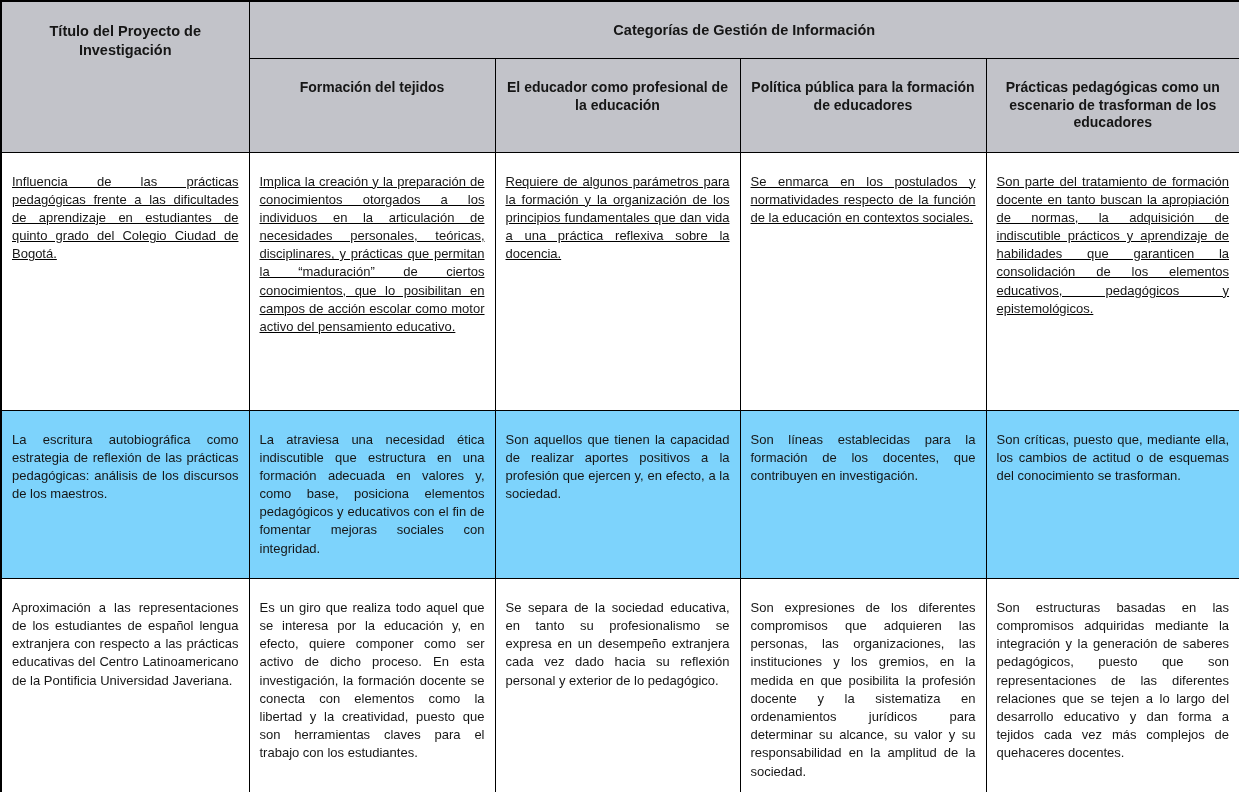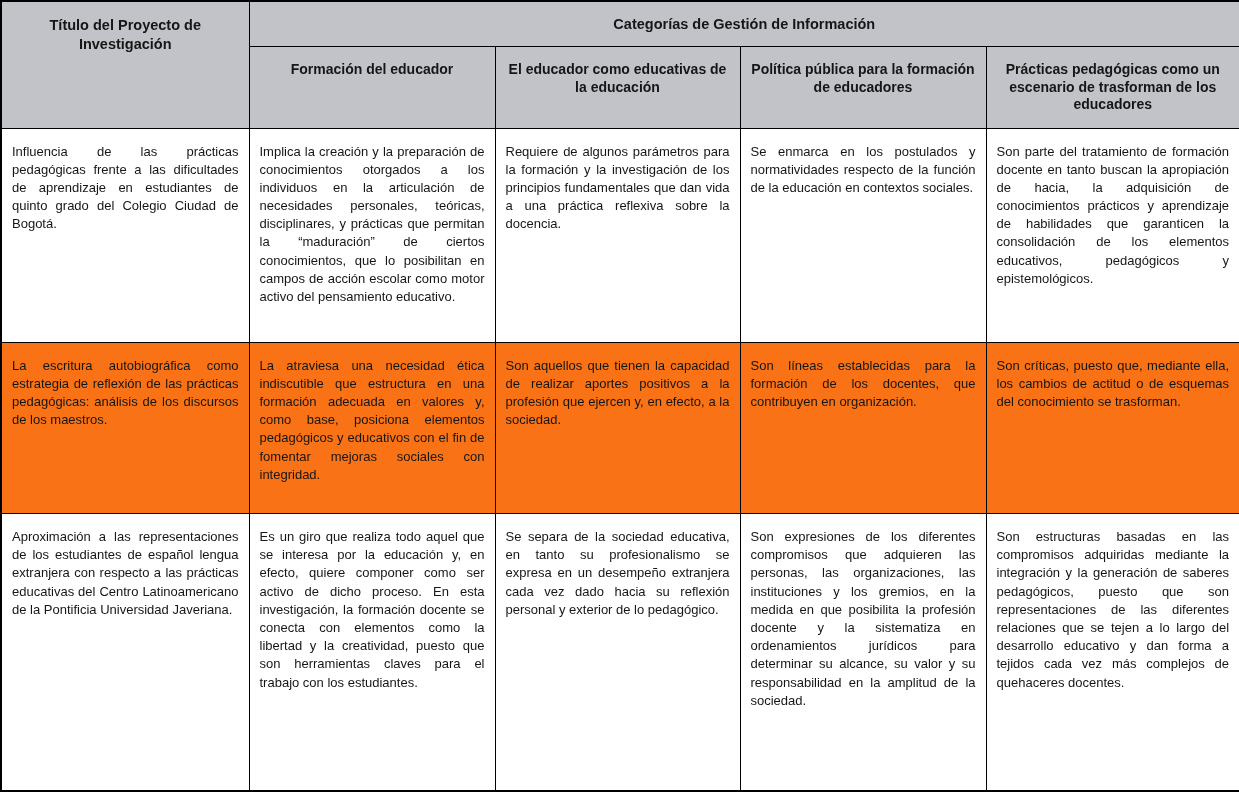--- a/index.html
+++ b/index.html
@@ -19,21 +19,21 @@
     height: 792px;
     border-collapse: collapse;
     table-layout: fixed;
     border: 2px solid #000000;
   }
   table.matrix th,
   table.matrix td {
     border: 1px solid #000000;
     box-sizing: border-box;
     vertical-align: top;
-    padding: 14px 10px;
+    padding: 20px 10px;
     color: #161616;
   }
   th.corner {
     width: 248px;
     background: #c2c3c9;
     vertical-align: middle;
     text-align: center;
     font-size: 14.5px;
     line-height: 1.3;
     font-weight: bold;
@@ -60,23 +60,23 @@
     padding: 4px 10px;
   }
   td.cell {
     font-size: 13px;
     line-height: 1.4;
     text-align: justify;
     text-justify: inter-word;
     background: #ffffff;
   }
   tr.alt td.cell {
-    background: #f97316;
+    background: #7dd3fc;
   }
-  tr.r1 { height: 206px; }
+  tr.r1 { height: 258px; text-decoration: underline; }
   tr.r2 { height: 165px; }
   tr.r3 { height: 267px; }
   col.c1 { width: 248px; }
   col.c2 { width: 246px; }
   col.c3 { width: 245px; }
   col.c4 { width: 246px; }
   col.c5 { width: 254px; }
 </style>
 </head>
 <body>
@@ -89,39 +89,39 @@
         <col class="c3">
         <col class="c4">
         <col class="c5">
     </colgroup>
     <thead>
       <tr>
         <th class="corner" rowspan="2">Título del Proyecto de Investigación</th>
         <th class="group" colspan="4">Categorías de Gestión de Información</th>
       </tr>
       <tr>
-        <th class="cat">Formación del educador</th>
-        <th class="cat">El educador como educativas de la educación</th>
+        <th class="cat">Formación del tejidos</th>
+        <th class="cat">El educador como profesional de la educación</th>
         <th class="cat">Política pública para la formación de educadores</th>
         <th class="cat">Prácticas pedagógicas como un escenario de trasforman de los educadores</th>
       </tr>
     </thead>
     <tbody>
       <tr class="r1">
         <td class="cell">Influencia de las prácticas pedagógicas frente a las dificultades de aprendizaje en estudiantes de quinto grado del Colegio Ciudad de Bogotá.</td>
         <td class="cell">Implica la creación y la preparación de conocimientos otorgados a los individuos en la articulación de necesidades personales, teóricas, disciplinares, y prácticas que permitan la “maduración” de ciertos conocimientos, que lo posibilitan en campos de acción escolar como motor activo del pensamiento educativo.</td>
-        <td class="cell">Requiere de algunos parámetros para la formación y la investigación de los principios fundamentales que dan vida a una práctica reflexiva sobre la docencia.</td>
+        <td class="cell">Requiere de algunos parámetros para la formación y la organización de los principios fundamentales que dan vida a una práctica reflexiva sobre la docencia.</td>
         <td class="cell">Se enmarca en los postulados y normatividades respecto de la función de la educación en contextos sociales.</td>
-        <td class="cell">Son parte del tratamiento de formación docente en tanto buscan la apropiación de hacia, la adquisición de conocimientos prácticos y aprendizaje de habilidades que garanticen la consolidación de los elementos educativos, pedagógicos y epistemológicos.</td>
+        <td class="cell">Son parte del tratamiento de formación docente en tanto buscan la apropiación de normas, la adquisición de indiscutible prácticos y aprendizaje de habilidades que garanticen la consolidación de los elementos educativos, pedagógicos y epistemológicos.</td>
       </tr>
       <tr class="r2 alt">
         <td class="cell">La escritura autobiográfica como estrategia de reflexión de las prácticas pedagógicas: análisis de los discursos de los maestros.</td>
         <td class="cell">La atraviesa una necesidad ética indiscutible que estructura en una formación adecuada en valores y, como base, posiciona elementos pedagógicos y educativos con el fin de fomentar mejoras sociales con integridad.</td>
         <td class="cell">Son aquellos que tienen la capacidad de realizar aportes positivos a la profesión que ejercen y, en efecto, a la sociedad.</td>
-        <td class="cell">Son líneas establecidas para la formación de los docentes, que contribuyen en organización.</td>
+        <td class="cell">Son líneas establecidas para la formación de los docentes, que contribuyen en investigación.</td>
         <td class="cell">Son críticas, puesto que, mediante ella, los cambios de actitud o de esquemas del conocimiento se trasforman.</td>
       </tr>
       <tr class="r3">
         <td class="cell">Aproximación a las representaciones de los estudiantes de español lengua extranjera con respecto a las prácticas educativas del Centro Latinoamericano de la Pontificia Universidad Javeriana.</td>
         <td class="cell">Es un giro que realiza todo aquel que se interesa por la educación y, en efecto, quiere componer como ser activo de dicho proceso. En esta investigación, la formación docente se conecta con elementos como la libertad y la creatividad, puesto que son herramientas claves para el trabajo con los estudiantes.</td>
         <td class="cell">Se separa de la sociedad educativa, en tanto su profesionalismo se expresa en un desempeño extranjera cada vez dado hacia su reflexión personal y exterior de lo pedagógico.</td>
         <td class="cell">Son expresiones de los diferentes compromisos que adquieren las personas, las organizaciones, las instituciones y los gremios, en la medida en que posibilita la profesión docente y la sistematiza en ordenamientos jurídicos para determinar su alcance, su valor y su responsabilidad en la amplitud de la sociedad.</td>
         <td class="cell">Son estructuras basadas en las compromisos adquiridas mediante la integración y la generación de saberes pedagógicos, puesto que son representaciones de las diferentes relaciones que se tejen a lo largo del desarrollo educativo y dan forma a tejidos cada vez más complejos de quehaceres docentes.</td>
       </tr>
     </tbody>

